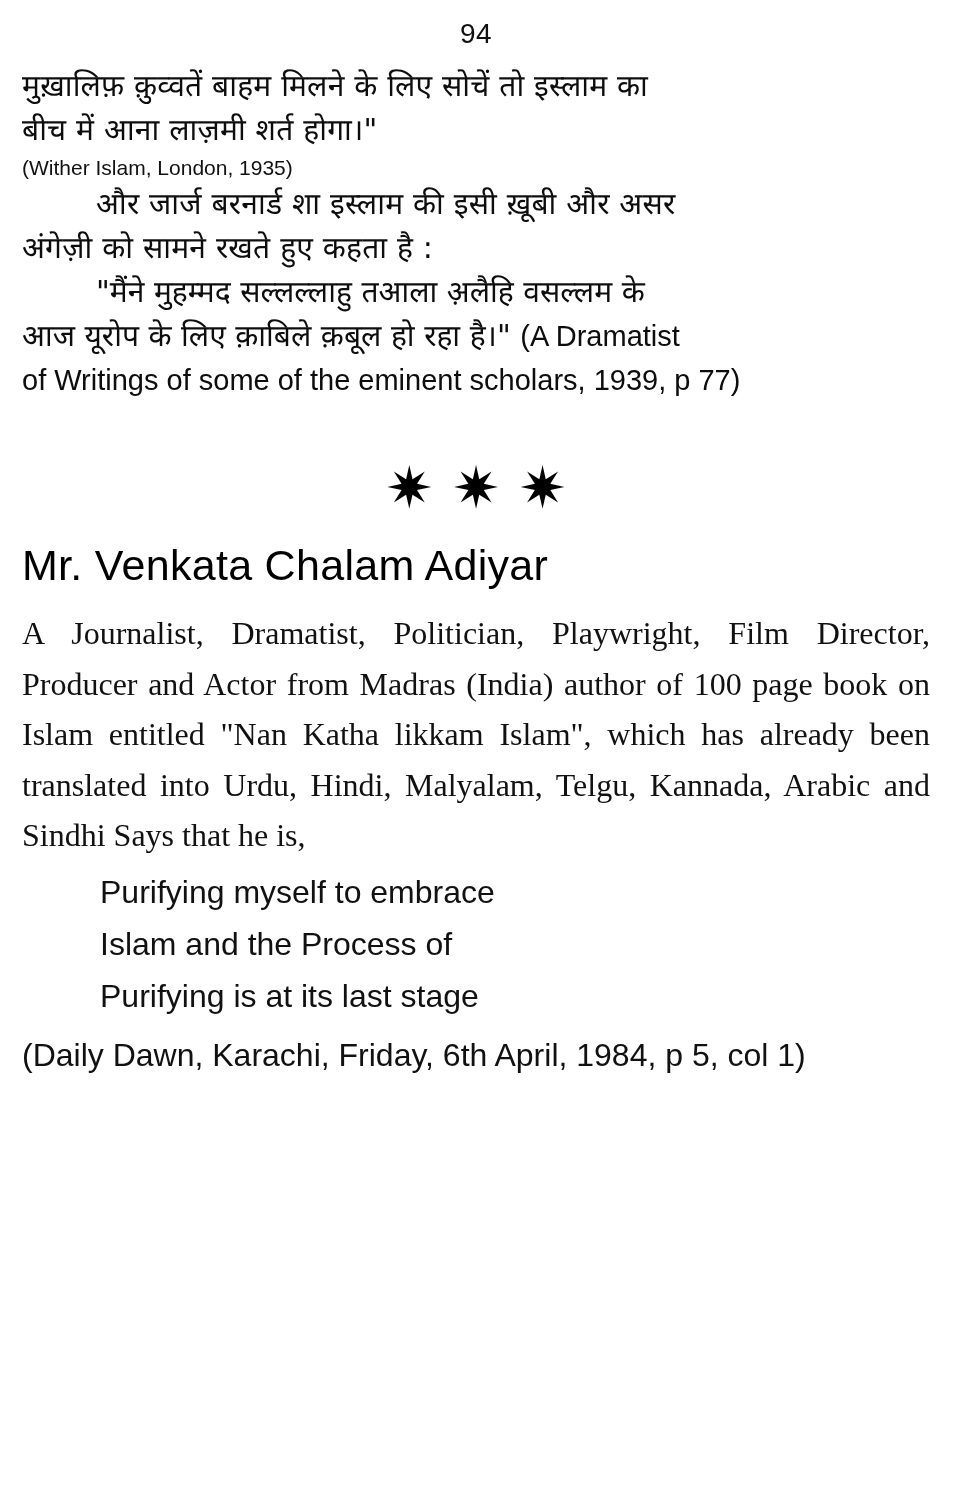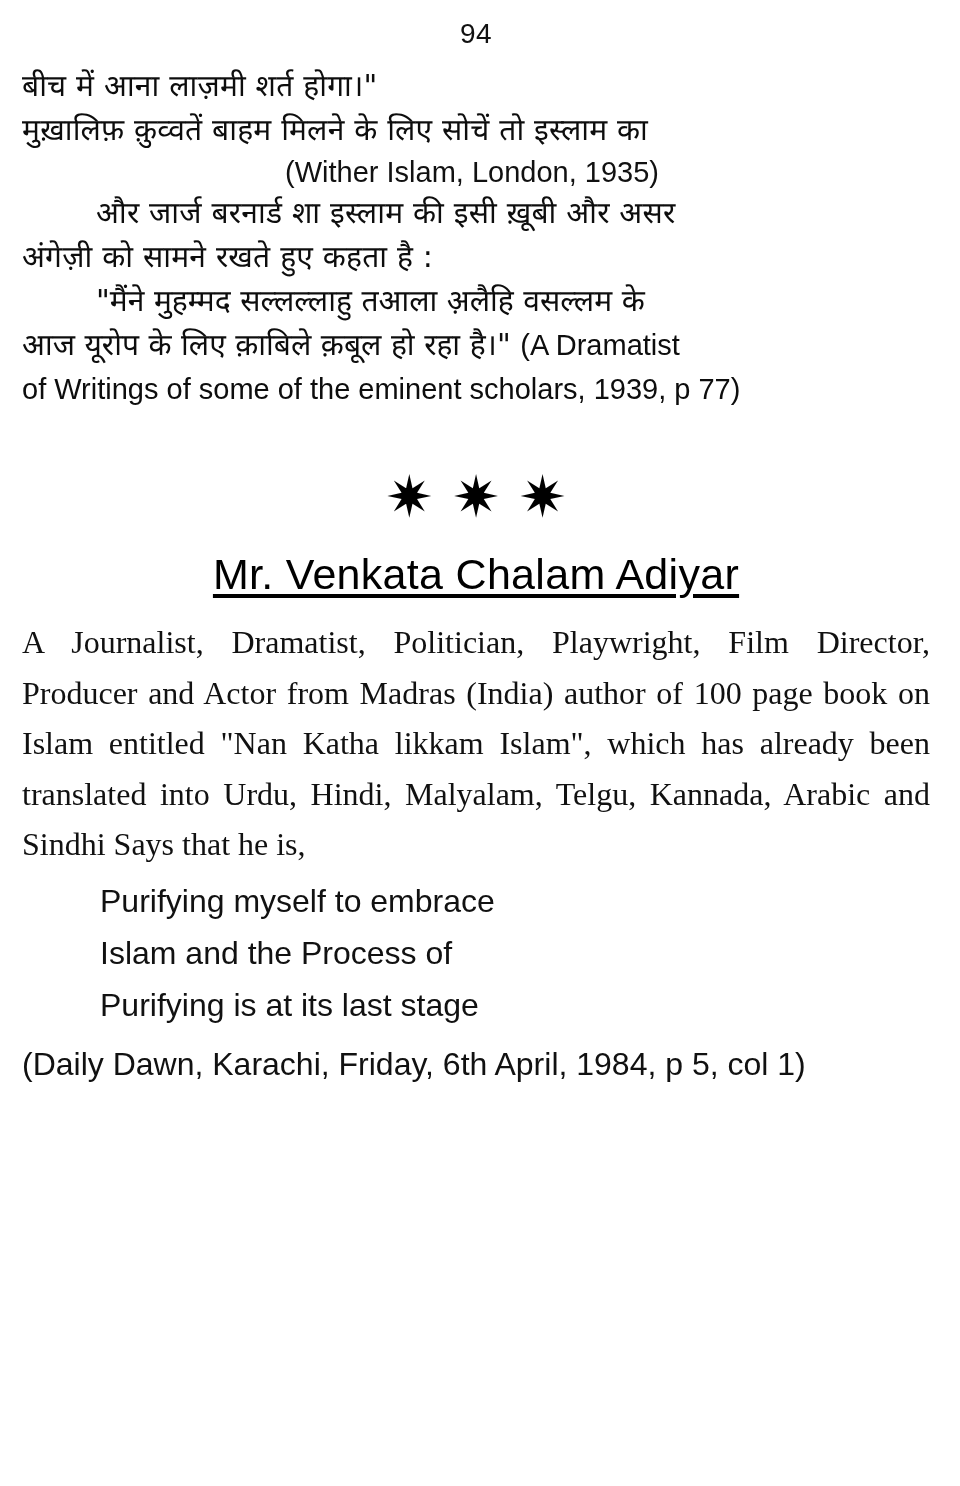--- a/index.html
+++ b/index.html
@@ -35,23 +35,23 @@
     font-size: 30px;
     line-height: 1.47;
     text-align: justify;
     color: #0d0d0d;
     letter-spacing: 0.2px;
   }
   .indent {
     text-indent: 74px;
   }
   .cite-right {
-    text-align: center;
+    text-align: left;
     font-family: "Liberation Sans", sans-serif;
-    font-size: 29px;
+    font-size: 21px;
     margin: 4px 0 2px 0;
     padding-right: 8px;
     color: #111;
   }
   .mixed {
     font-family: "DejaVu Sans", sans-serif;
     font-size: 30px;
     line-height: 1.47;
     text-align: justify;
     color: #0d0d0d;
@@ -64,24 +64,22 @@
     text-align: center;
     font-size: 58px;
     line-height: 1;
     letter-spacing: 18px;
     margin: 58px 0 24px 0;
     font-family: "DejaVu Sans", sans-serif;
     color: #000;
     padding-left: 18px;
   }
   .heading {
-    text-align: center;
     font-family: "Liberation Sans", sans-serif;
     font-size: 43px;
-    text-decoration: underline;
     text-underline-offset: 5px;
     margin: 0 0 18px 0;
     color: #000;
     letter-spacing: 0.3px;
   }
   .body-text {
     font-family: Liberation Serif, serif;
     font-size: 32px;
     line-height: 1.58;
     text-align: justify;
@@ -108,22 +106,22 @@
   }
 </style>
 </head>
 <body>
 
 <div class="page">
 
   <div class="page-number">94</div>
 
   <div class="hindi">
+    <span class="line">मुख़ालिफ़ क़ुव्वतें बाहम मिलने के लिए सोचें तो इस्लाम का</span>
     <span class="line">बीच में आना लाज़मी शर्त होगा।"</span>
-    <span class="line">मुख़ालिफ़ क़ुव्वतें बाहम मिलने के लिए सोचें तो इस्लाम का</span>
   </div>
 
   <div class="cite-right">(Wither Islam, London, 1935)</div>
 
   <div class="hindi">
     <span class="line indent">और जार्ज बरनार्ड शा इस्लाम की इसी ख़ूबी और असर</span>
     <span class="line">अंगेज़ी को सामने रखते हुए कहता है :</span>
   </div>
 
   <div class="mixed">

